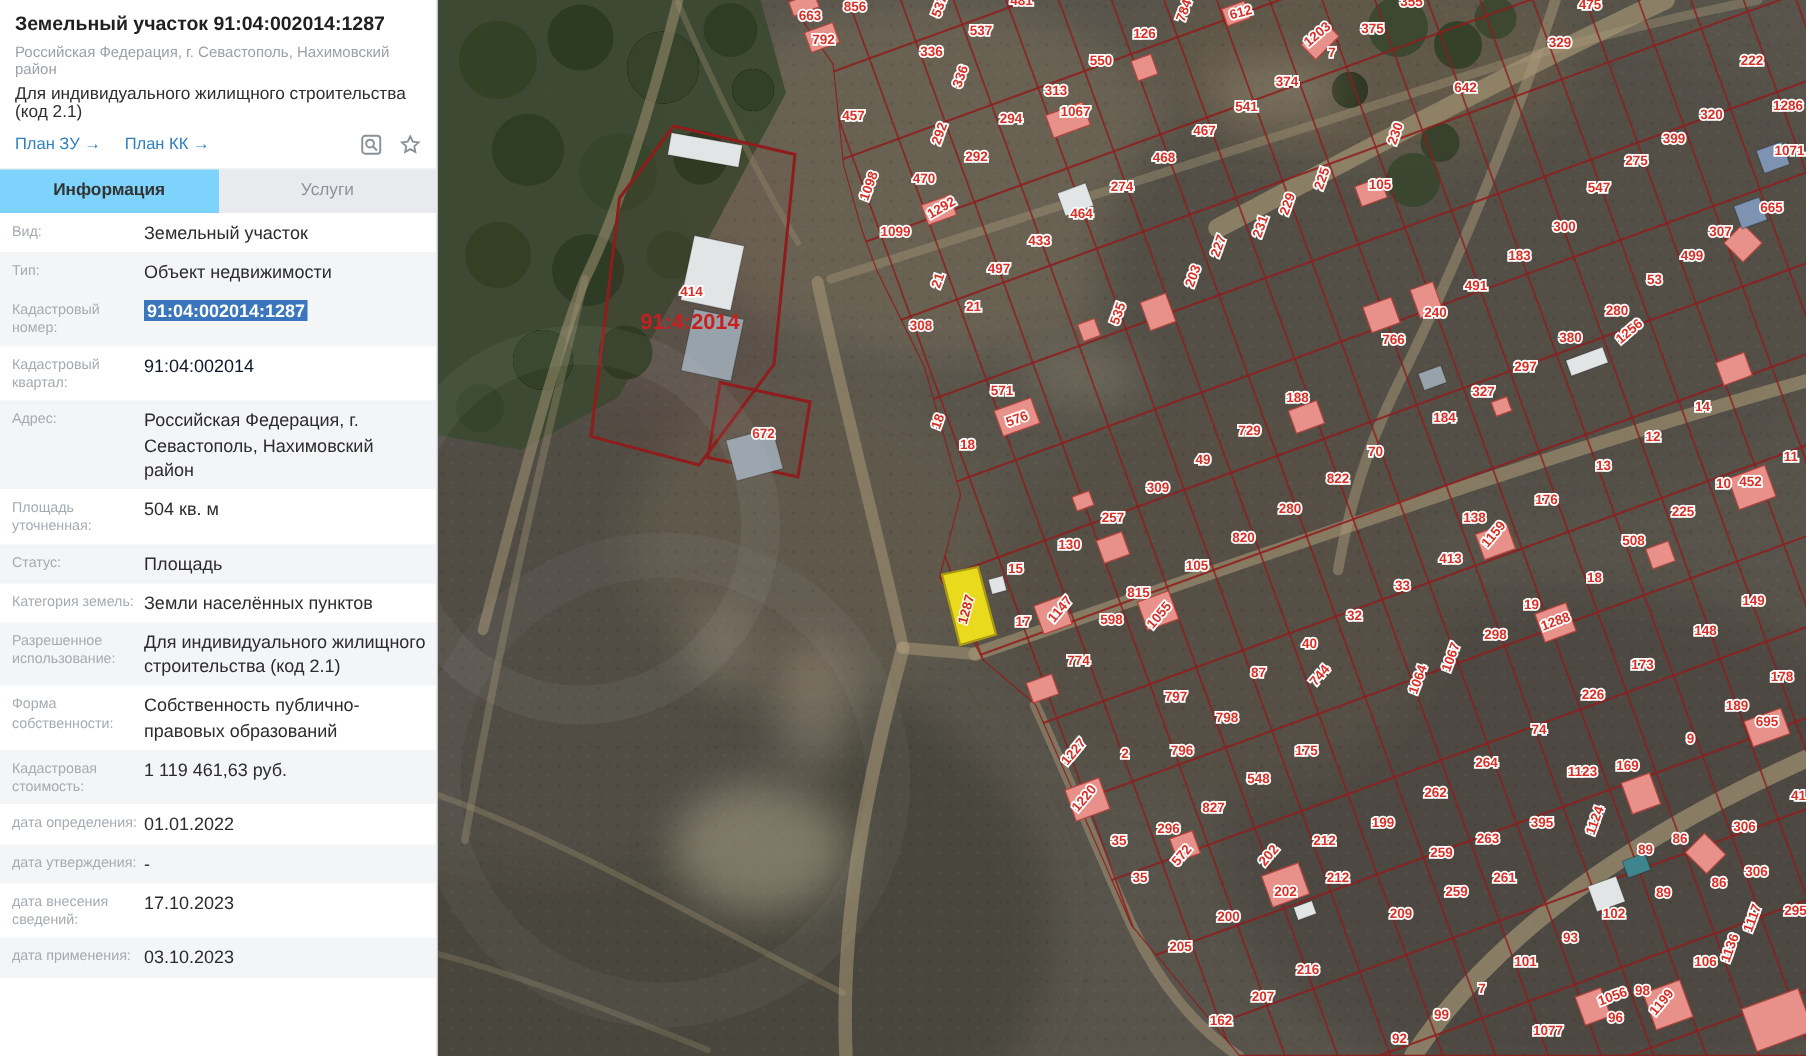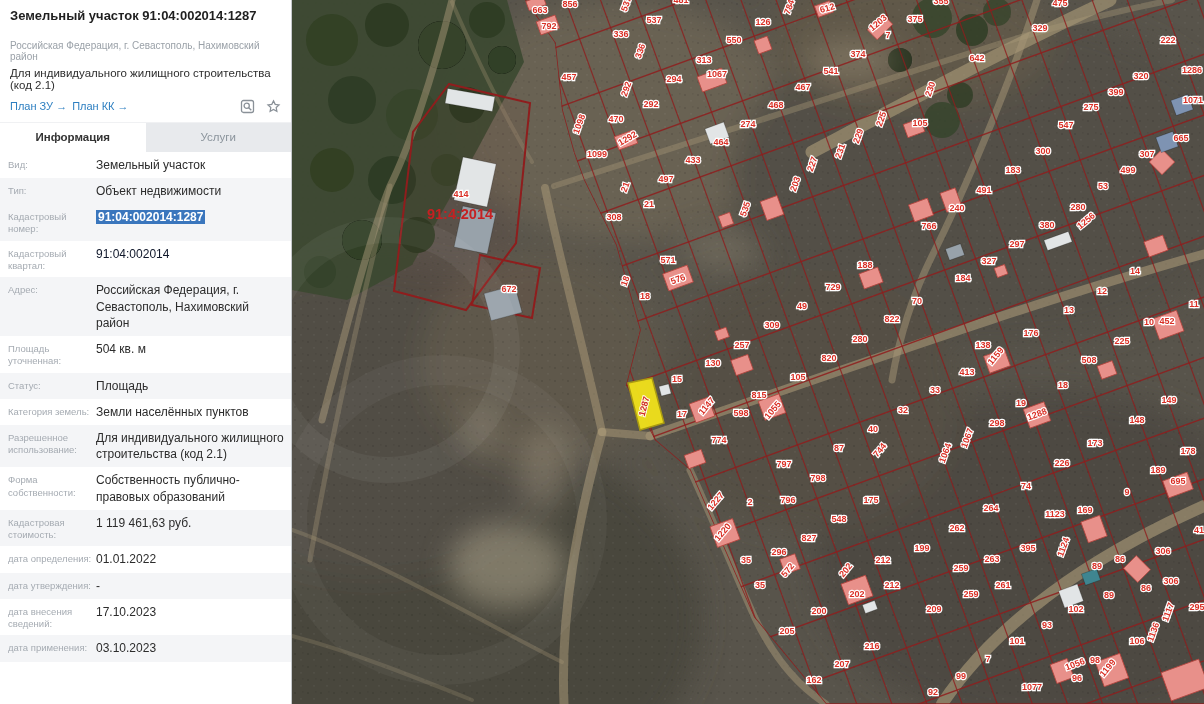--- a/index.html
+++ b/index.html
@@ -2,31 +2,31 @@
 <html><head>
 <meta charset="utf-8">
 <style>
   html,body{margin:0;padding:0}
   body{width:1204px;height:704px;display:flex;overflow:hidden;background:#fff;
        font-family:"Liberation Sans",sans-serif}
   
   .panel{width:292px;flex:0 0 292px;height:704px;background:#fff;box-sizing:border-box;
          border-right:1px solid #c7cacd;display:flex;flex-direction:column;overflow:hidden}
   .phead{padding:8px 10px 0 10px}
-  .ptitle{font-size:13px;font-weight:bold;color:#1f1f1f;margin-bottom:16px;line-height:1.2}
+  .ptitle{font-size:13px;font-weight:bold;color:#1f1f1f;margin-bottom:6px;line-height:1.2}
   .psub{font-size:10px;color:#9aa1a8;margin-bottom:5px}
   .pusage{font-size:11.5px;color:#2e2e2e;margin-bottom:8px}
-  .plinks{display:flex;align-items:center;gap:5px;padding-bottom:8px;font-size:11px}
+  .plinks{display:flex;align-items:center;gap:16px;padding-bottom:8px;font-size:11px}
   .plink{color:#2d7fc1;cursor:pointer;text-decoration:none;white-space:nowrap}
   .picons{margin-left:auto;display:flex;gap:11px;align-items:center}
   .picons svg{display:block}
   .ptabs{display:flex;background:#e8eaed;height:29px;flex:0 0 29px;border-top:1px solid #f0f1f3}
   .ptab{flex:1;display:flex;align-items:center;justify-content:center;font-size:11.5px;
         color:#8b949c;cursor:pointer}
-  .ptab.active{background:#ffffff;color:#333;font-weight:bold}
+  .ptab.active{background:#7dd3fc;color:#333;font-weight:bold}
   .fields{flex:1;overflow:hidden}
   .frow{display:flex;padding:5px 0;align-items:flex-start}
   .frow.alt{background:#f4f5f7}
   .flabel{width:96px;flex:0 0 96px;box-sizing:border-box;padding:2px 4px 0 8px;
           font-size:9.5px;color:#a5abb2;line-height:1.3}
   .fvalue{flex:1;font-size:12px;color:#2c2c2c;padding-right:6px;line-height:1.35;word-wrap:break-word}
   .fvalue .hl{background:#3a76bd;color:#ffffff;font-weight:bold;padding:0 2px}
   .fvalue.lnk{color:#0f172a;cursor:pointer}
   
   .map-wrap{position:relative;width:912px;height:588px;flex:0 0 912px;background:#58544b}

